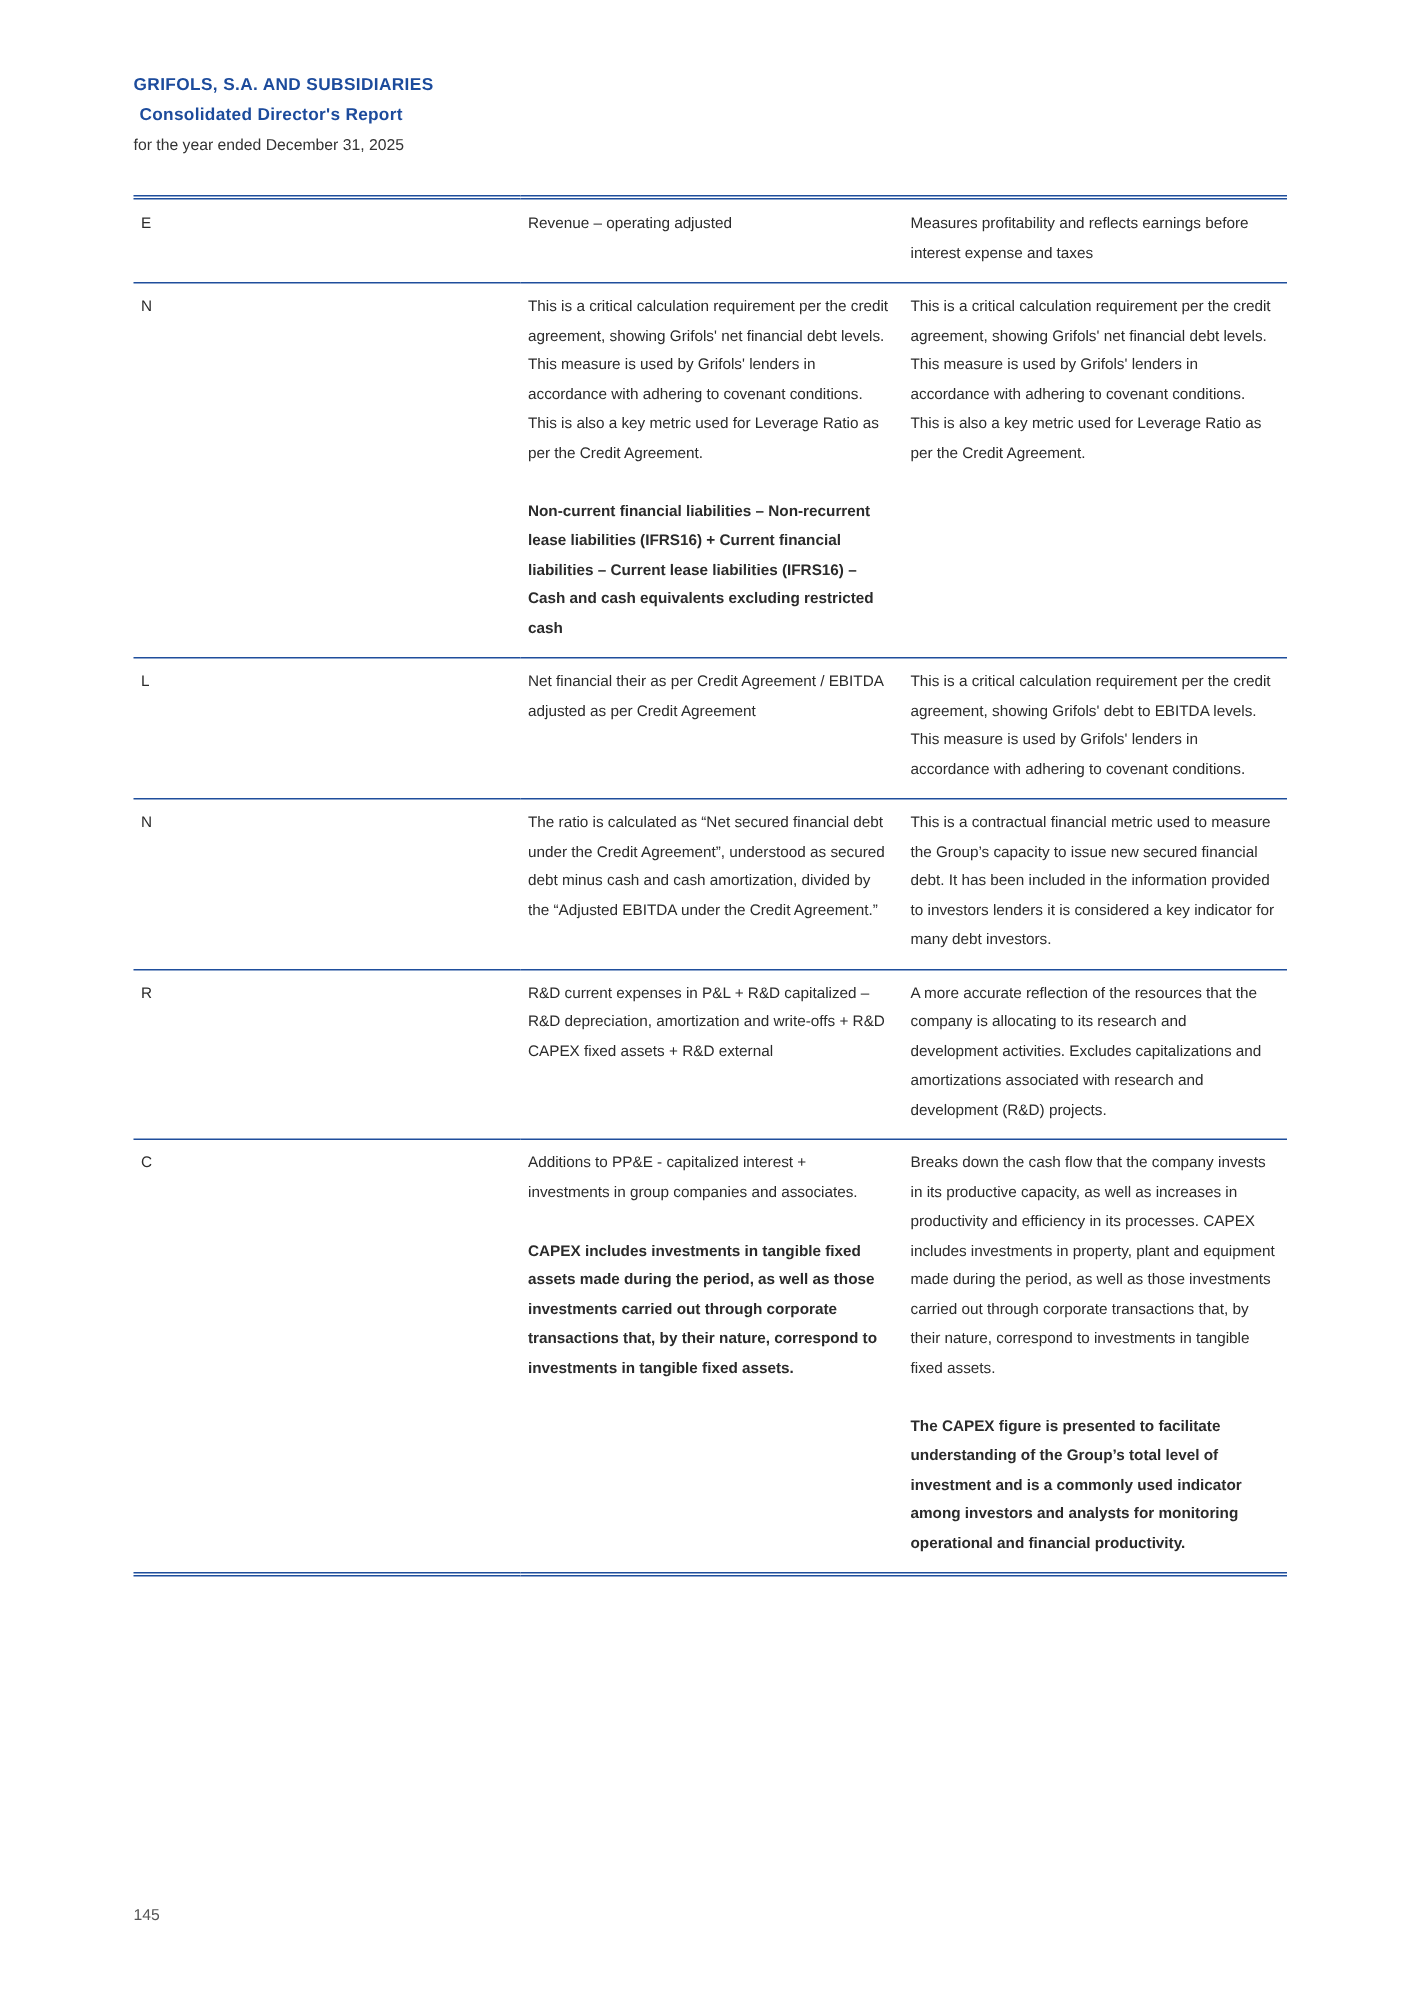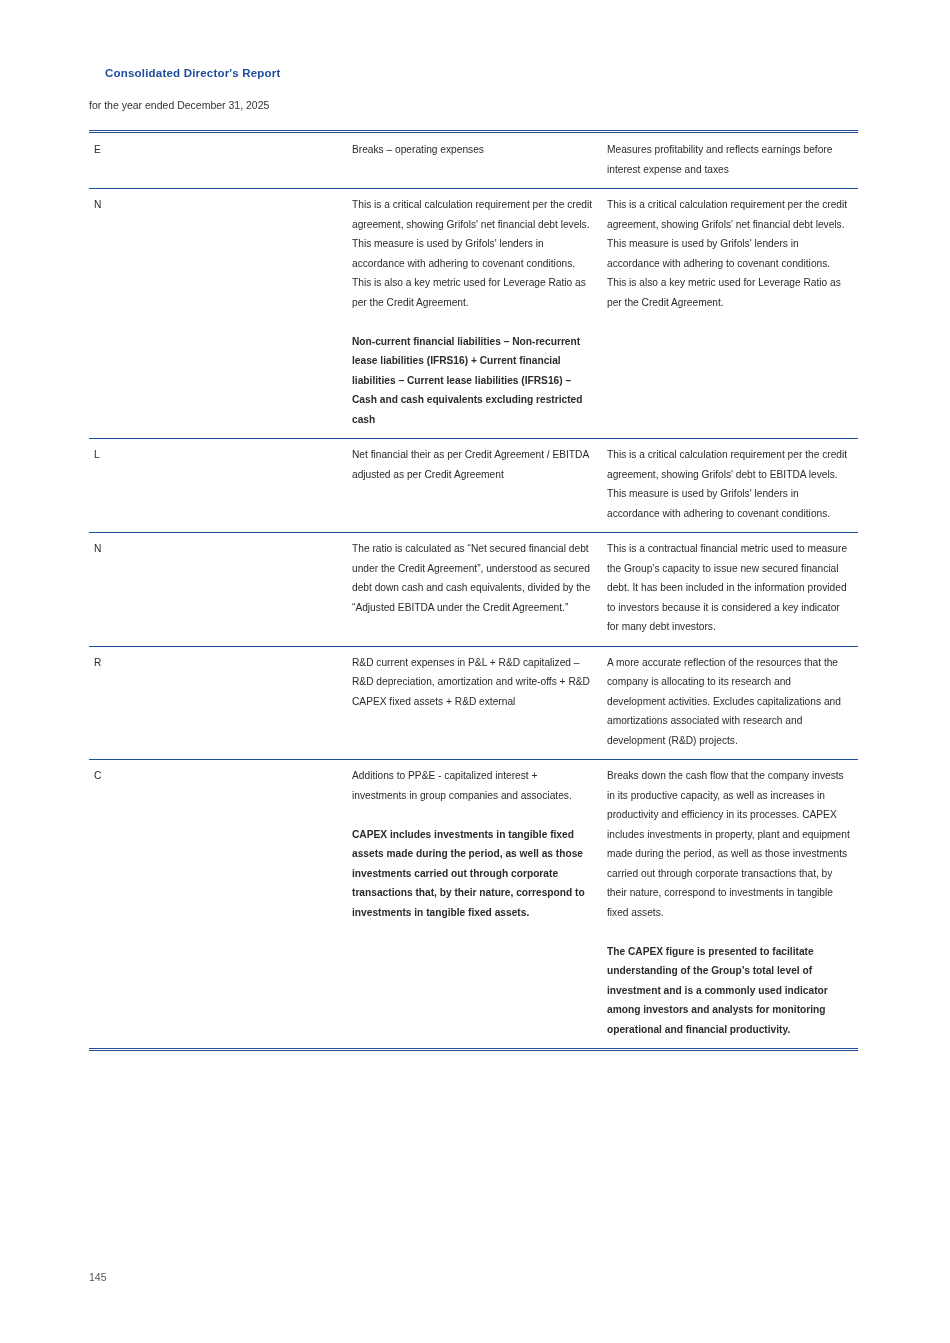--- a/index.html
+++ b/index.html
@@ -39,21 +39,21 @@
     color: #1c4b9c;
     line-height: 16px;
     margin: 0;
   }
   .doc-header .report-title {
     font-size: 11.5px;
     font-weight: bold;
     letter-spacing: 0.2px;
     color: #1c4b9c;
     line-height: 16px;
-    margin: 16px;
+    margin: 4px;
   }
   .doc-header .period {
     font-size: 10.5px;
     color: #333333;
     line-height: 16px;
     margin: 2px 0 0 0;
     font-weight: normal;
   }
 
   
@@ -106,37 +106,38 @@
     color: #555555;
     line-height: 14px;
   }
 </style>
 </head>
 <body>
 
 <div class="page">
 
   <div class="doc-header">
+    <p class="company">GRIFOLS, S.A. AND SUBSIDIARIES</p>
     <p class="report-title">Consolidated Director's Report</p>
     <p class="period">for the year ended December 31, 2025</p>
   </div>
 
   <table class="apm-table">
     <colgroup>
       <col class="col-term">
       <col class="col-calc">
       <col class="col-reason">
     </colgroup>
     <tbody>
         <tr class="first-row">
           <td>
             <p>E</p>
           </td>
           <td>
-            <p>Breaks – operating expenses</p>
+            <p>Revenue – operating adjusted</p>
           </td>
           <td>
             <p>Measures profitability and reflects earnings before interest expense and taxes</p>
           </td>
         </tr>
         <tr>
           <td>
             <p>N</p>
           </td>
           <td>
@@ -156,24 +157,24 @@
           </td>
           <td>
             <p>This is a critical calculation requirement per the credit agreement, showing Grifols' debt to EBITDA levels. This measure is used by Grifols' lenders in accordance with adhering to covenant conditions.</p>
           </td>
         </tr>
         <tr>
           <td>
             <p>N</p>
           </td>
           <td>
-            <p>The ratio is calculated as “Net secured financial debt under the Credit Agreement”, understood as secured debt down cash and cash equivalents, divided by the “Adjusted EBITDA under the Credit Agreement.”</p>
-          </td>
-          <td>
-            <p>This is a contractual financial metric used to measure the Group’s capacity to issue new secured financial debt. It has been included in the information provided to investors because it is considered a key indicator for many debt investors.</p>
+            <p>The ratio is calculated as “Net secured financial debt under the Credit Agreement”, understood as secured debt minus cash and cash amortization, divided by the “Adjusted EBITDA under the Credit Agreement.”</p>
+          </td>
+          <td>
+            <p>This is a contractual financial metric used to measure the Group’s capacity to issue new secured financial debt. It has been included in the information provided to investors lenders it is considered a key indicator for many debt investors.</p>
           </td>
         </tr>
         <tr>
           <td>
             <p>R</p>
           </td>
           <td>
             <p>R&amp;D current expenses in P&amp;L + R&amp;D capitalized – R&amp;D depreciation, amortization and write-offs + R&amp;D CAPEX fixed assets + R&amp;D external</p>
           </td>
           <td>

